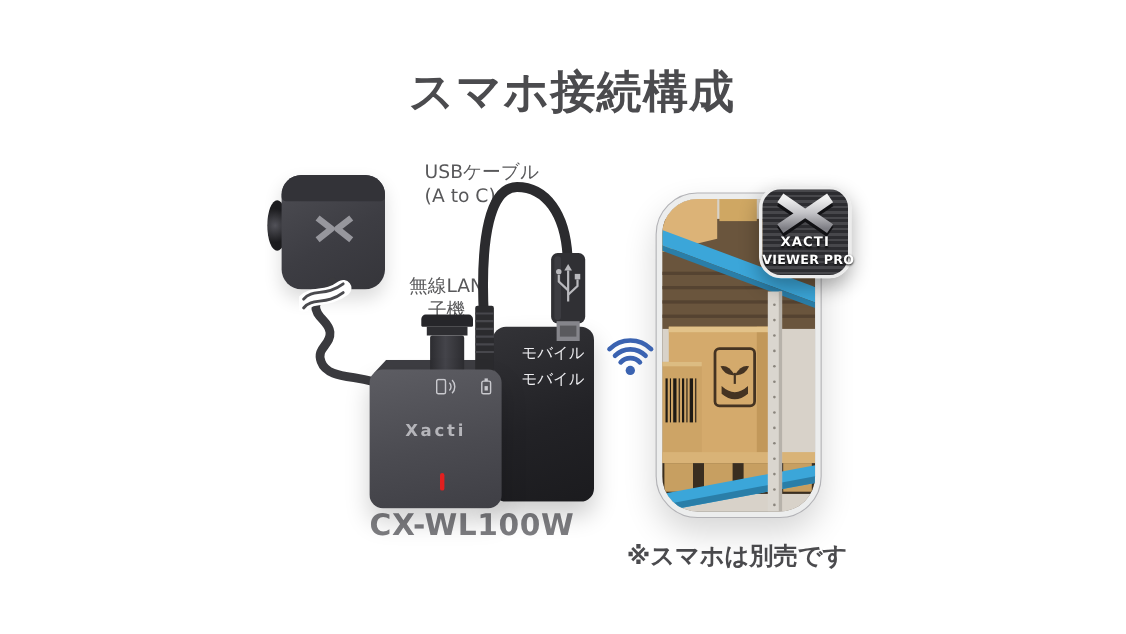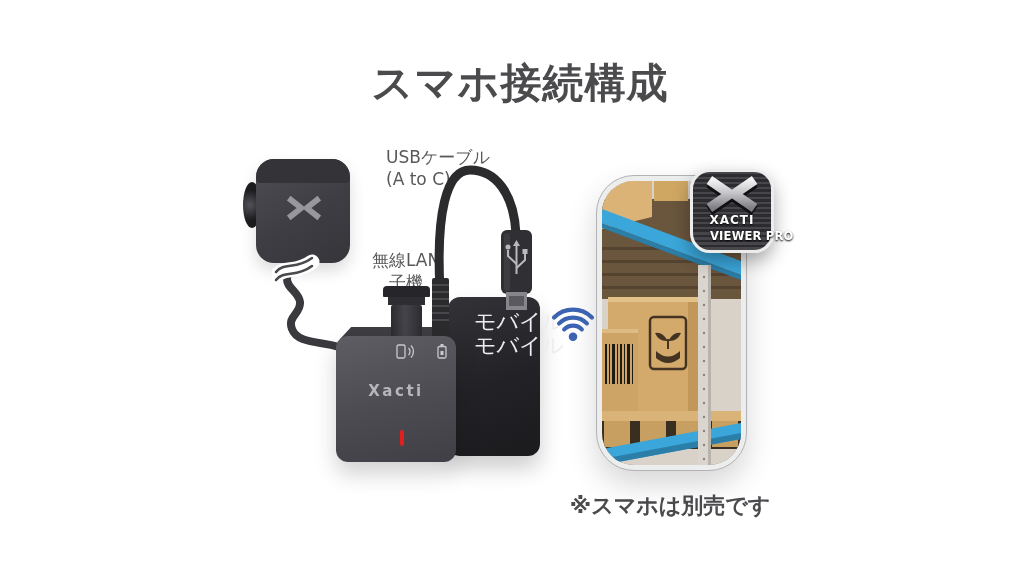--- a/index.html
+++ b/index.html
@@ -40,38 +40,38 @@
           box-shadow:0 12px 22px rgba(0,0,0,.18);}
   .device-logo{position:absolute;left:0;top:46px;width:100%;text-align:center;
                color:#b5b5ba;font-size:15px;font-weight:700;letter-spacing:2.5px;}
   .indicator{position:absolute;left:64px;top:94px;width:4px;height:16px;background:#e21f1f;border-radius:2px;}
   .model-label{position:absolute;left:336px;top:462px;font-size:27px;font-weight:600;color:#7d7d81;letter-spacing:.5px;}
 
   
   .battery{position:absolute;left:448px;top:297px;width:92px;height:159px;border-radius:12px;z-index:1;
            background:linear-gradient(160deg,#333337 0%,#222226 55%,#1b1b1e 100%);
            box-shadow:0 12px 22px rgba(0,0,0,.2);}
-  .battery-label{position:absolute;left:26px;top:13px;color:#ededf0;font-size:22px;line-height:23.5px;font-weight:500;white-space:nowrap;}
+  .battery-label{position:absolute;left:26px;top:13px;color:#ededf0;font-size:14px;line-height:23.5px;font-weight:500;white-space:nowrap;}
 
   
   .phone{position:absolute;left:596px;top:175px;width:151px;height:296px;border-radius:38px;
          background:#eceded;border:1.5px solid #b2b2b6;box-sizing:border-box;
          box-shadow:0 14px 30px rgba(0,0,0,.16);z-index:2;}
   .phone-screen{position:absolute;left:5px;top:5px;right:5px;bottom:5px;border-radius:32px;overflow:hidden;background:#8b8177;}
   .phone-screen svg{display:block;width:100%;height:100%;}
 
   
   .app-icon{position:absolute;left:690px;top:169px;width:84px;height:84px;border-radius:20px;z-index:4;
             background:repeating-linear-gradient(180deg,#47474b 0px,#47474b 2.5px,#2c2c30 2.5px,#2c2c30 5px);
             border:3px solid #ececec;box-sizing:border-box;box-shadow:0 8px 18px rgba(0,0,0,.32);}
   .app-icon .xsvg{position:absolute;left:50%;top:3px;transform:translateX(-50%);}
   .app-line1{position:absolute;left:0;top:41px;width:100%;text-align:center;color:#fff;
              font-size:12px;font-weight:800;letter-spacing:1px;text-shadow:0 1px 2px #000;}
   .app-line2{position:absolute;left:0;top:57px;width:100%;text-align:center;color:#fff;
-             font-size:11.5px;font-weight:800;letter-spacing:.2px;text-shadow:0 1px 2px #000;white-space:nowrap;padding-left:17px;}
+             font-size:11.5px;font-weight:800;letter-spacing:.2px;text-shadow:0 1px 2px #000;white-space:nowrap;}
 
   .note{position:absolute;left:670px;top:491px;transform:translateX(-50%);
         font-size:22px;font-weight:800;color:#4b4b4e;white-space:nowrap;}
 </style>
 </head>
 <body>
 
 <div class="stage">
 
   <div class="title">スマホ接続構成</div>
@@ -157,20 +157,21 @@
       <path d="M15 1.5 A8.6 8.6 0 0 1 15 13.5" fill="none" stroke="#c9c9ce" stroke-width="1.3"></path>
     </svg>
     <svg class="svg-abs" style="left:100px;top:7px;" width="12" height="16" viewBox="0 0 12 16">
       <rect x="2" y="3.5" width="8" height="11.5" rx="1.5" fill="none" stroke="#c9c9ce" stroke-width="1.3"></rect>
       <rect x="4.5" y="1" width="3" height="2.5" fill="#c9c9ce"></rect>
       <rect x="4.5" y="8" width="3" height="4" fill="#c9c9ce"></rect>
     </svg>
     <div class="device-logo">Xacti</div>
     <div class="indicator"></div>
   </div>
+  <div class="model-label">CX-WL100W</div>
 
   <svg class="svg-abs" style="left:549px;top:297px;z-index:3;" width="48" height="50" viewBox="0 0 52 52">
     <g stroke="#3b63b1" stroke-width="4.6" fill="none" stroke-linecap="round">
       <path d="M16.5 34 A13 13 0 0 1 35.5 34"></path>
       <path d="M11 27.5 A21 21 0 0 1 41 27.5"></path>
       <path d="M5.5 21 A29 29 0 0 1 46.5 21"></path>
     </g>
     <circle cx="26" cy="42" r="4.6" fill="#3b63b1"></circle>
   </svg>
 

